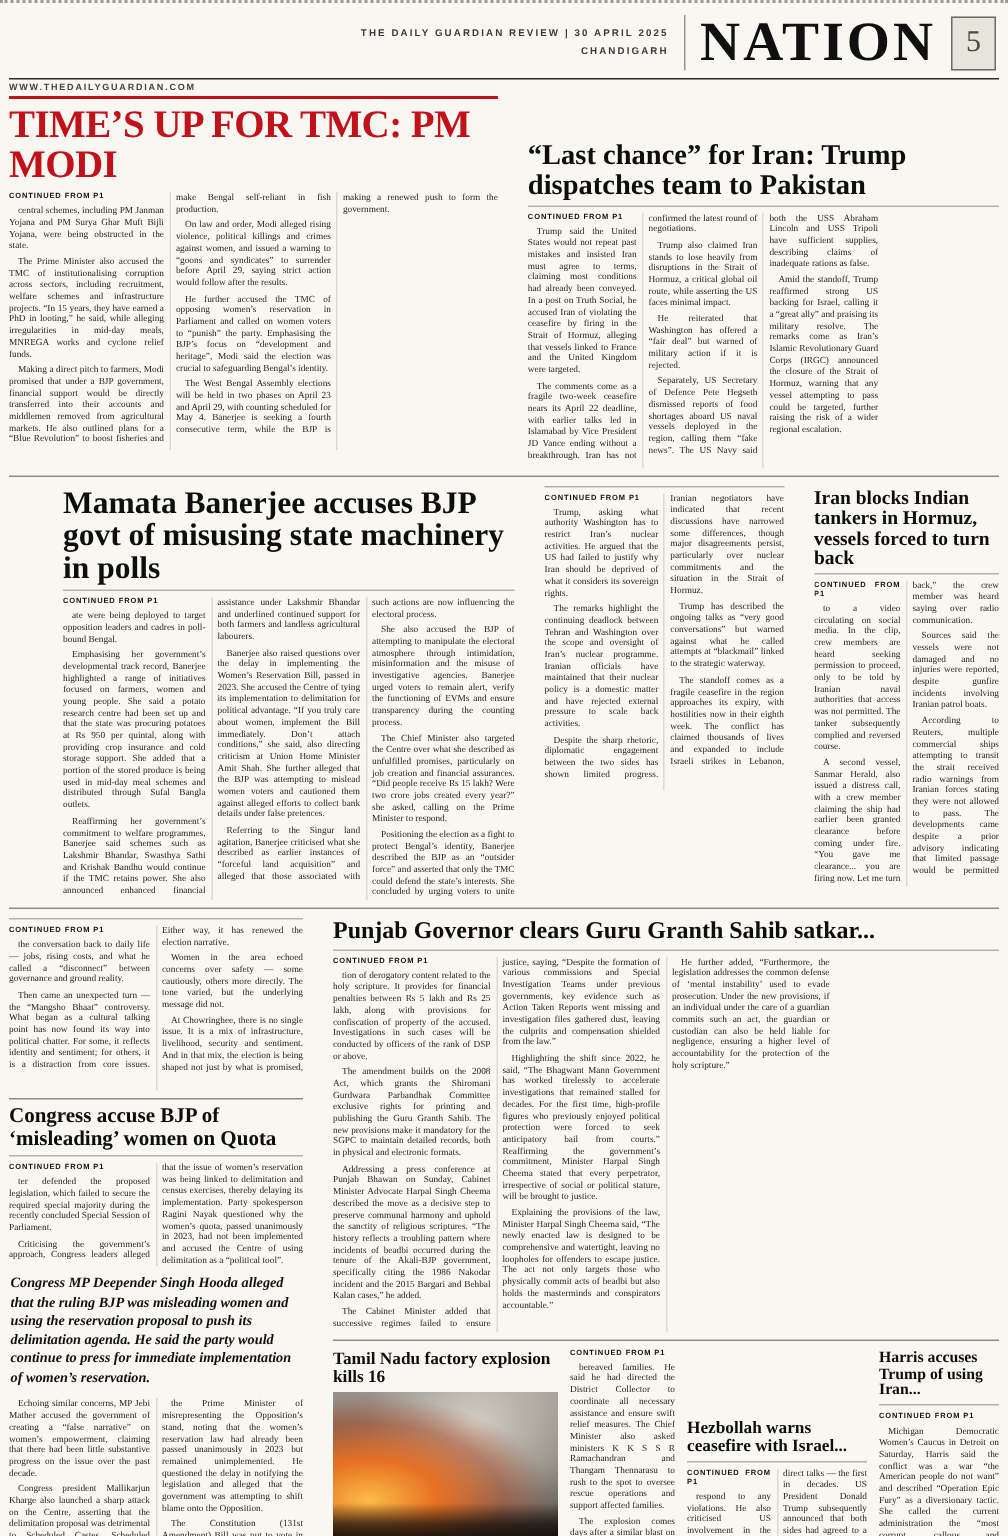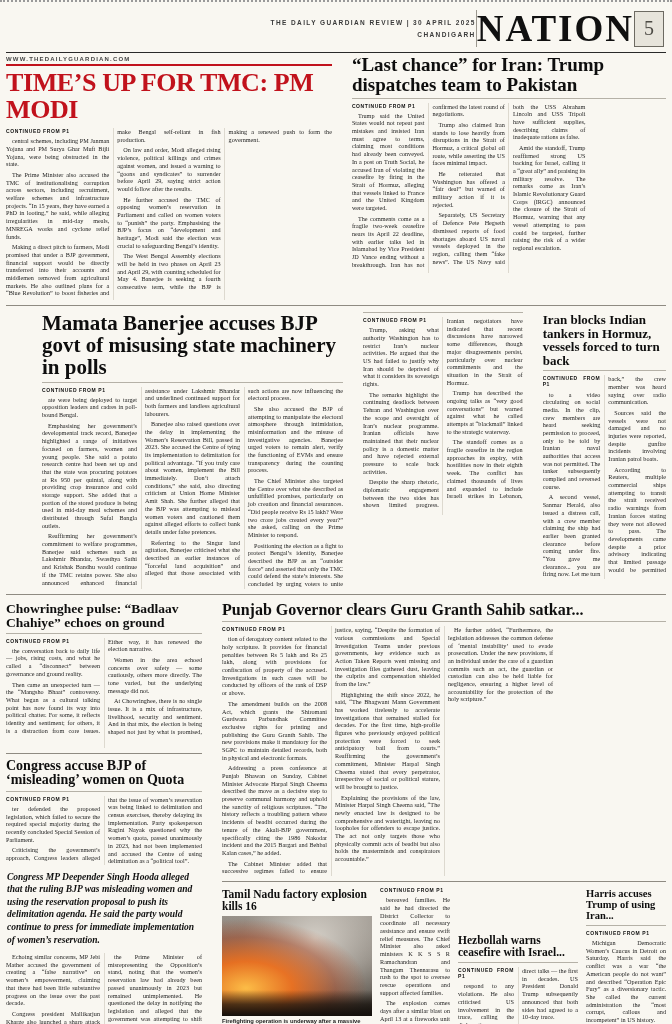--- a/index.html
+++ b/index.html
@@ -3,21 +3,21 @@
 <meta charset="utf-8">
 <style>
   * { margin:0; padding:0; box-sizing:border-box; }
   body { background:#d9d6cf; font-family:"Liberation Serif", serif; }
   .page {
     width:672px; height:1024px; margin:0 auto; background:#f9f7f1; color:#161616;
     padding:5px 6px 4px; overflow:hidden; border-top:2px dotted #999;
     position:relative;
   }
   
-  .header { display:flex; align-items:center; justify-content:flex-end; 
+  .header { display:flex; align-items:center; justify-content:flex-end; gap:10px;
     padding:3px 2px 5px; border-bottom:1.5px solid #2a2a2a; }
   .masthead { text-align:right; font-family:"Liberation Sans", sans-serif;
     font-size:6.5px; font-weight:bold; letter-spacing:1.4px; color:#3a3a3a; line-height:1.7; }
   .vrule { width:1px; align-self:stretch; background:#9b978e; }
   .section-name { font-size:37px; font-weight:bold; letter-spacing:2px; color:#101010; line-height:1; }
   .pagebox { border:1.5px solid #6d6a62; background:#e7e4db; min-width:30px; height:36px;
     display:flex; align-items:center; justify-content:center; font-size:20px; color:#4c4a44; padding:0 6px; }
   
   .row { display:flex; gap:20px; }
   .sep { border-top:1px solid #8f8b82; margin:5px 0; }
@@ -27,21 +27,21 @@
   .headline { font-weight:bold; line-height:1.04; color:#0e0e0e; margin:2px 0 3px; }
   .hl-red { color:#c1121c; }
   .hl-rule { border-bottom:1px solid #b5b1a7; margin:1px 0 4px; }
   .continued { display:block; font-family:"Liberation Sans", sans-serif; font-size:5px;
     font-weight:bold; letter-spacing:.6px; color:#111; margin-bottom:3px; }
   .body { font-size:6.2px; line-height:1.24; text-align:justify; color:#232323;
     column-gap:8px; column-rule:1px solid #ddd9cf; column-fill:auto; overflow:hidden; }
   .body p { margin:0 0 3px; text-indent:6px; }
   .cols2{ column-count:2; } .cols3{ column-count:3; } .cols4{ column-count:4; }
   
-  .secA-left { width:332px; } .secA-right { width:320px; }
+  .secA-left { width:332px; } .secA-right { width:320px;margin-top:39px; }
   .hl-tmc { font-size:26px; letter-spacing:-0.4px; margin:2px 0 5px; }
   .body-tmc { height:172px; }
   .hl-trump { font-size:19px; }
   .body-trump { height:170px; }
 
   .secB-mamata { width:332px;margin-left:36px; } .secB-nuclear { width:176px; } .secB-tankers { width:136px; }
   .hl-mamata { font-size:21px; }
   .body-mamata { height:202px; }
   .hl-nuclear { font-size:15px; }
   .body-nuclear { height:198px; }
@@ -169,21 +169,20 @@
         </div>
     </div>
   </div>
 
   <div class="sep"></div>
 
   <div class="row">
 
     <div class="secC-left">
       <div>
-        <h3 class="headline hl-chow">Chowringhee pulse: “Badlaav Chahiye” echoes on ground</h3>
         <div class="hl-rule"></div>
         <div class="body cols2 body-chow">
           <span class="continued">CONTINUED FROM P1</span>
         <p>the conversation back to daily life — jobs, rising costs, and what he called a “disconnect” between governance and ground reality.</p>
             <p>Then came an unexpected turn — the “Mangsho Bhaat” controversy. What began as a cultural talking point has now found its way into political chatter. For some, it reflects identity and sentiment; for others, it is a distraction from core issues. Either way, it has renewed the election narrative.</p>
             <p>Women in the area echoed concerns over safety — some cautiously, others more directly. The tone varied, but the underlying message did not.</p>
             <p>At Chowringhee, there is no single issue. It is a mix of infrastructure, livelihood, security and sentiment. And in that mix, the election is being shaped not just by what is promised, but by what people say they are still waiting for.</p>
           </div>
       </div>
       <div class="sep"></div>

